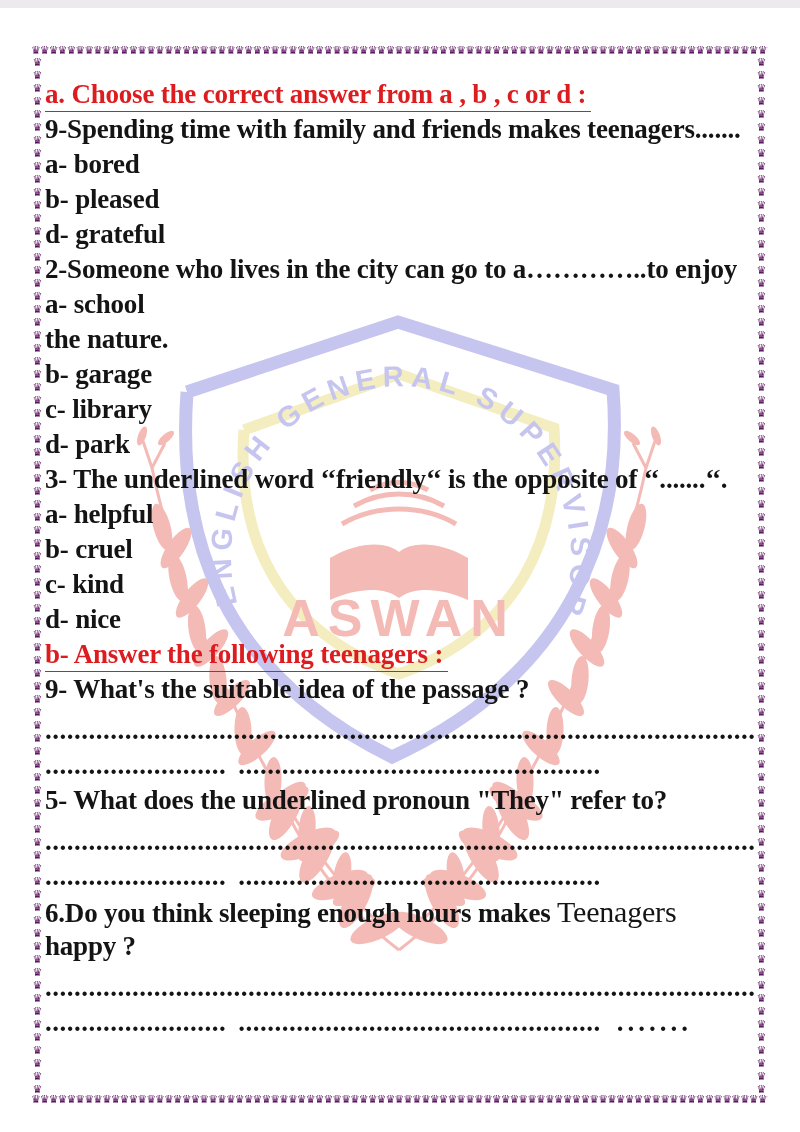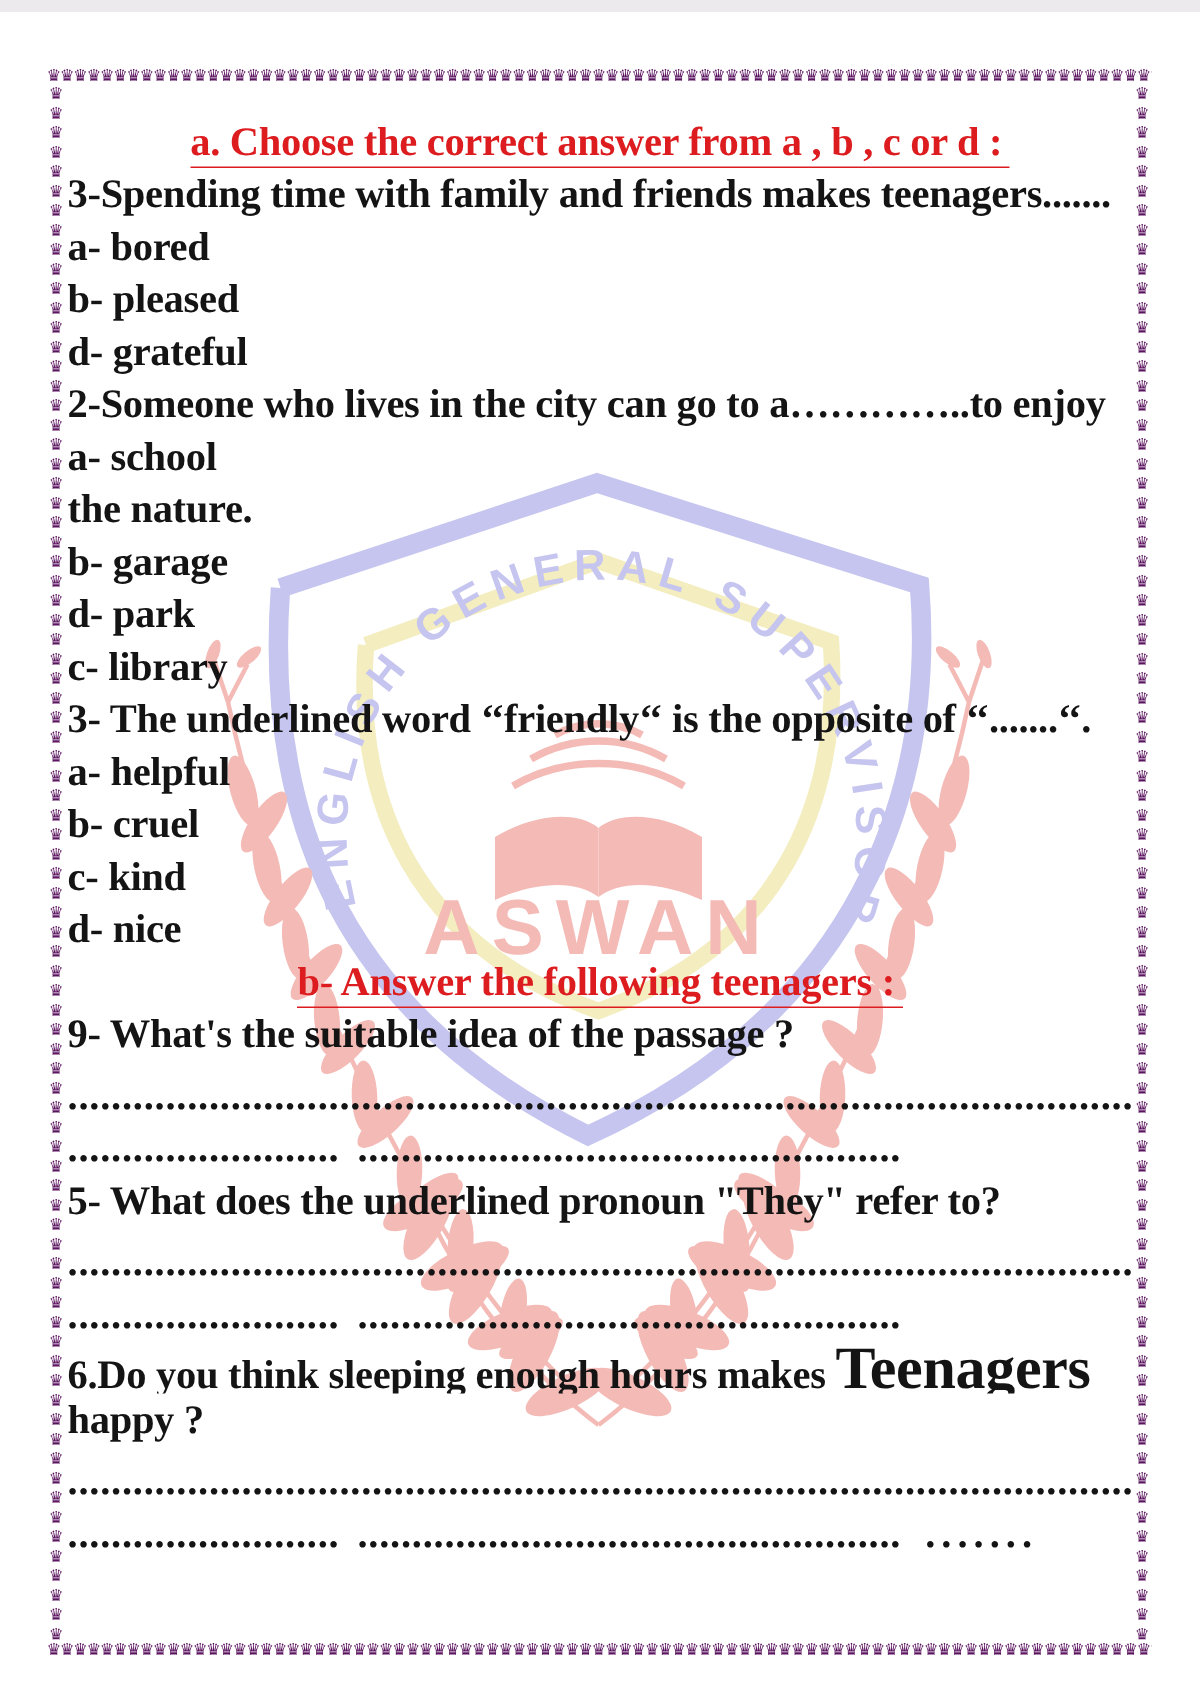--- a/index.html
+++ b/index.html
@@ -23,27 +23,27 @@
   .wm-shield{stroke:var(--lavender);stroke-width:13;fill:none;}
   .wm-inner{stroke:var(--paleyellow);stroke-width:11;fill:none;}
   .wm-arc{fill:var(--lavender);font-family:"Liberation Sans",sans-serif;font-weight:bold;}
   .wm-red{fill:var(--palered);}
   .wm-stroke-red{stroke:var(--palered);fill:none;}
   .wm-name{fill:var(--palered);font-family:"Liberation Sans",sans-serif;font-weight:bold;}
   
   .content{position:absolute;left:14px;top:33px;right:13px;bottom:13px;overflow:hidden;z-index:2;}
   .line{height:35px;line-height:35px;font-weight:bold;font-size:27px;color:var(--ink);
         white-space:nowrap;overflow:hidden;letter-spacing:-0.2px;}
-  .red{color:var(--red);text-align:center;}
+  .red{color:var(--red);}
   .redu{border-bottom:3px solid var(--red);padding-bottom:1px;padding-right:5px;display:inline-block;line-height:31px;}
   .dotted{letter-spacing:0.5px;}
   .mt{margin-top:6px;}
   .gap2{margin-left:12px;}
   .tail{margin-left:16px;letter-spacing:4px;}
-  .tg{font-weight:bold;font-size:40px;}
+  .tg{font-weight:normal;font-size:30px;}
 </style>
 </head>
 <body>
 
 <div class="top-strip"></div>
 
 <div class="frame">
 
   <div class="b b-top">♛♛♛♛♛♛♛♛♛♛♛♛♛♛♛♛♛♛♛♛♛♛♛♛♛♛♛♛♛♛♛♛♛♛♛♛♛♛♛♛♛♛♛♛♛♛♛♛♛♛♛♛♛♛♛♛♛♛♛♛♛♛♛♛♛♛♛♛♛♛♛♛♛♛♛♛♛♛♛♛♛♛♛♛♛♛♛♛♛♛♛♛♛♛♛♛♛♛♛♛♛♛♛♛♛♛♛♛♛♛♛♛♛♛♛♛♛♛♛♛</div>
   <div class="b b-bottom">♛♛♛♛♛♛♛♛♛♛♛♛♛♛♛♛♛♛♛♛♛♛♛♛♛♛♛♛♛♛♛♛♛♛♛♛♛♛♛♛♛♛♛♛♛♛♛♛♛♛♛♛♛♛♛♛♛♛♛♛♛♛♛♛♛♛♛♛♛♛♛♛♛♛♛♛♛♛♛♛♛♛♛♛♛♛♛♛♛♛♛♛♛♛♛♛♛♛♛♛♛♛♛♛♛♛♛♛♛♛♛♛♛♛♛♛♛♛♛♛</div>
@@ -107,31 +107,31 @@
     <use href="#branch"></use>
     <use href="#branch" transform="translate(566 0) scale(-1 1)"></use>
     <use href="#branchS"></use>
     <use href="#branchS" transform="translate(566 0) scale(-1 1)"></use>
   </svg>
 
   <div class="content">
 
     <div class="line red"><span class="redu">a. Choose the correct answer from a , b , c or d :</span></div>
 
-    <div class="line">3-Spending time with family and friends makes teenagers.......</div>
+    <div class="line">9-Spending time with family and friends makes teenagers.......</div>
     <div class="line">a- bored</div>
     <div class="line">b- pleased</div>
     <div class="line">d- grateful</div>
 
     <div class="line">2-Someone who lives in the city can go to a…………..to enjoy</div>
     <div class="line">a- school</div>
     <div class="line">the nature.</div>
     <div class="line">b- garage</div>
+    <div class="line">c- library</div>
     <div class="line">d- park</div>
-    <div class="line">c- library</div>
 
     <div class="line">3- The underlined word ‘‘friendly‘‘ is the opposite of ‘‘.......‘‘.</div>
     <div class="line">a- helpful</div>
     <div class="line">b- cruel</div>
     <div class="line">c- kind</div>
     <div class="line">d- nice</div>
 
     <div class="line red"><span class="redu">b- Answer the following teenagers :</span></div>
 
     <div class="line">9- What's the suitable idea of the passage ?</div>

